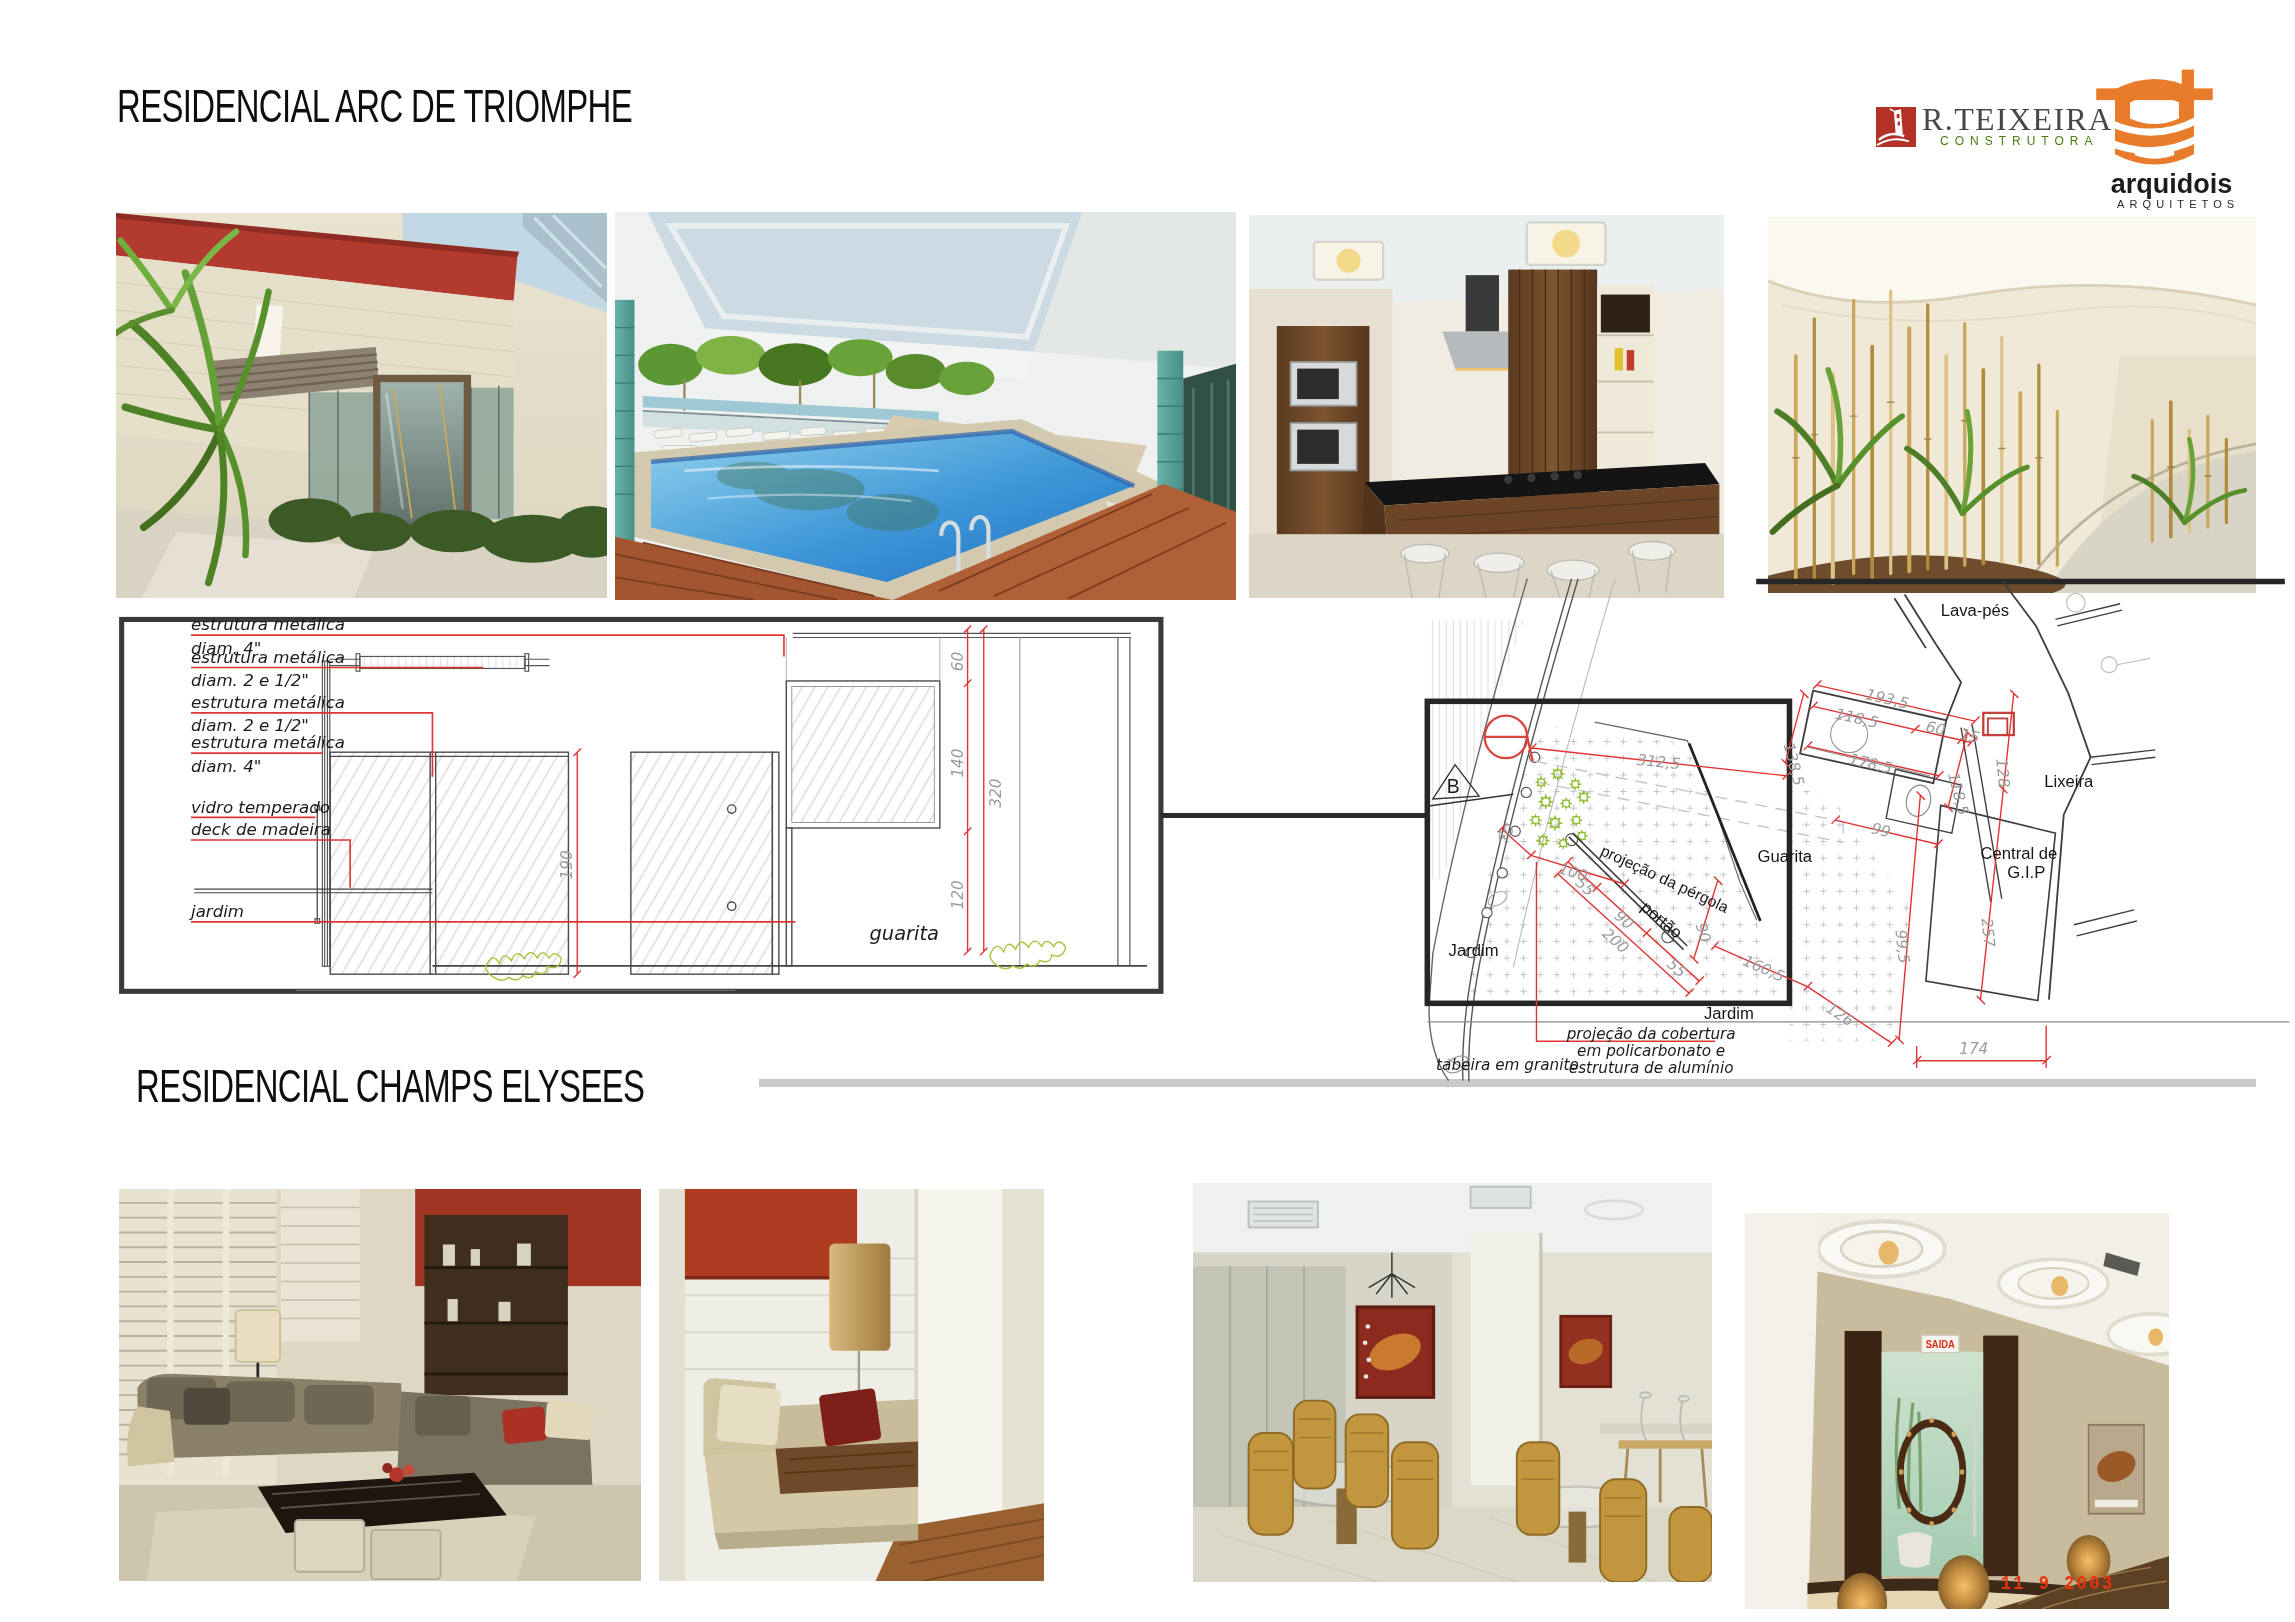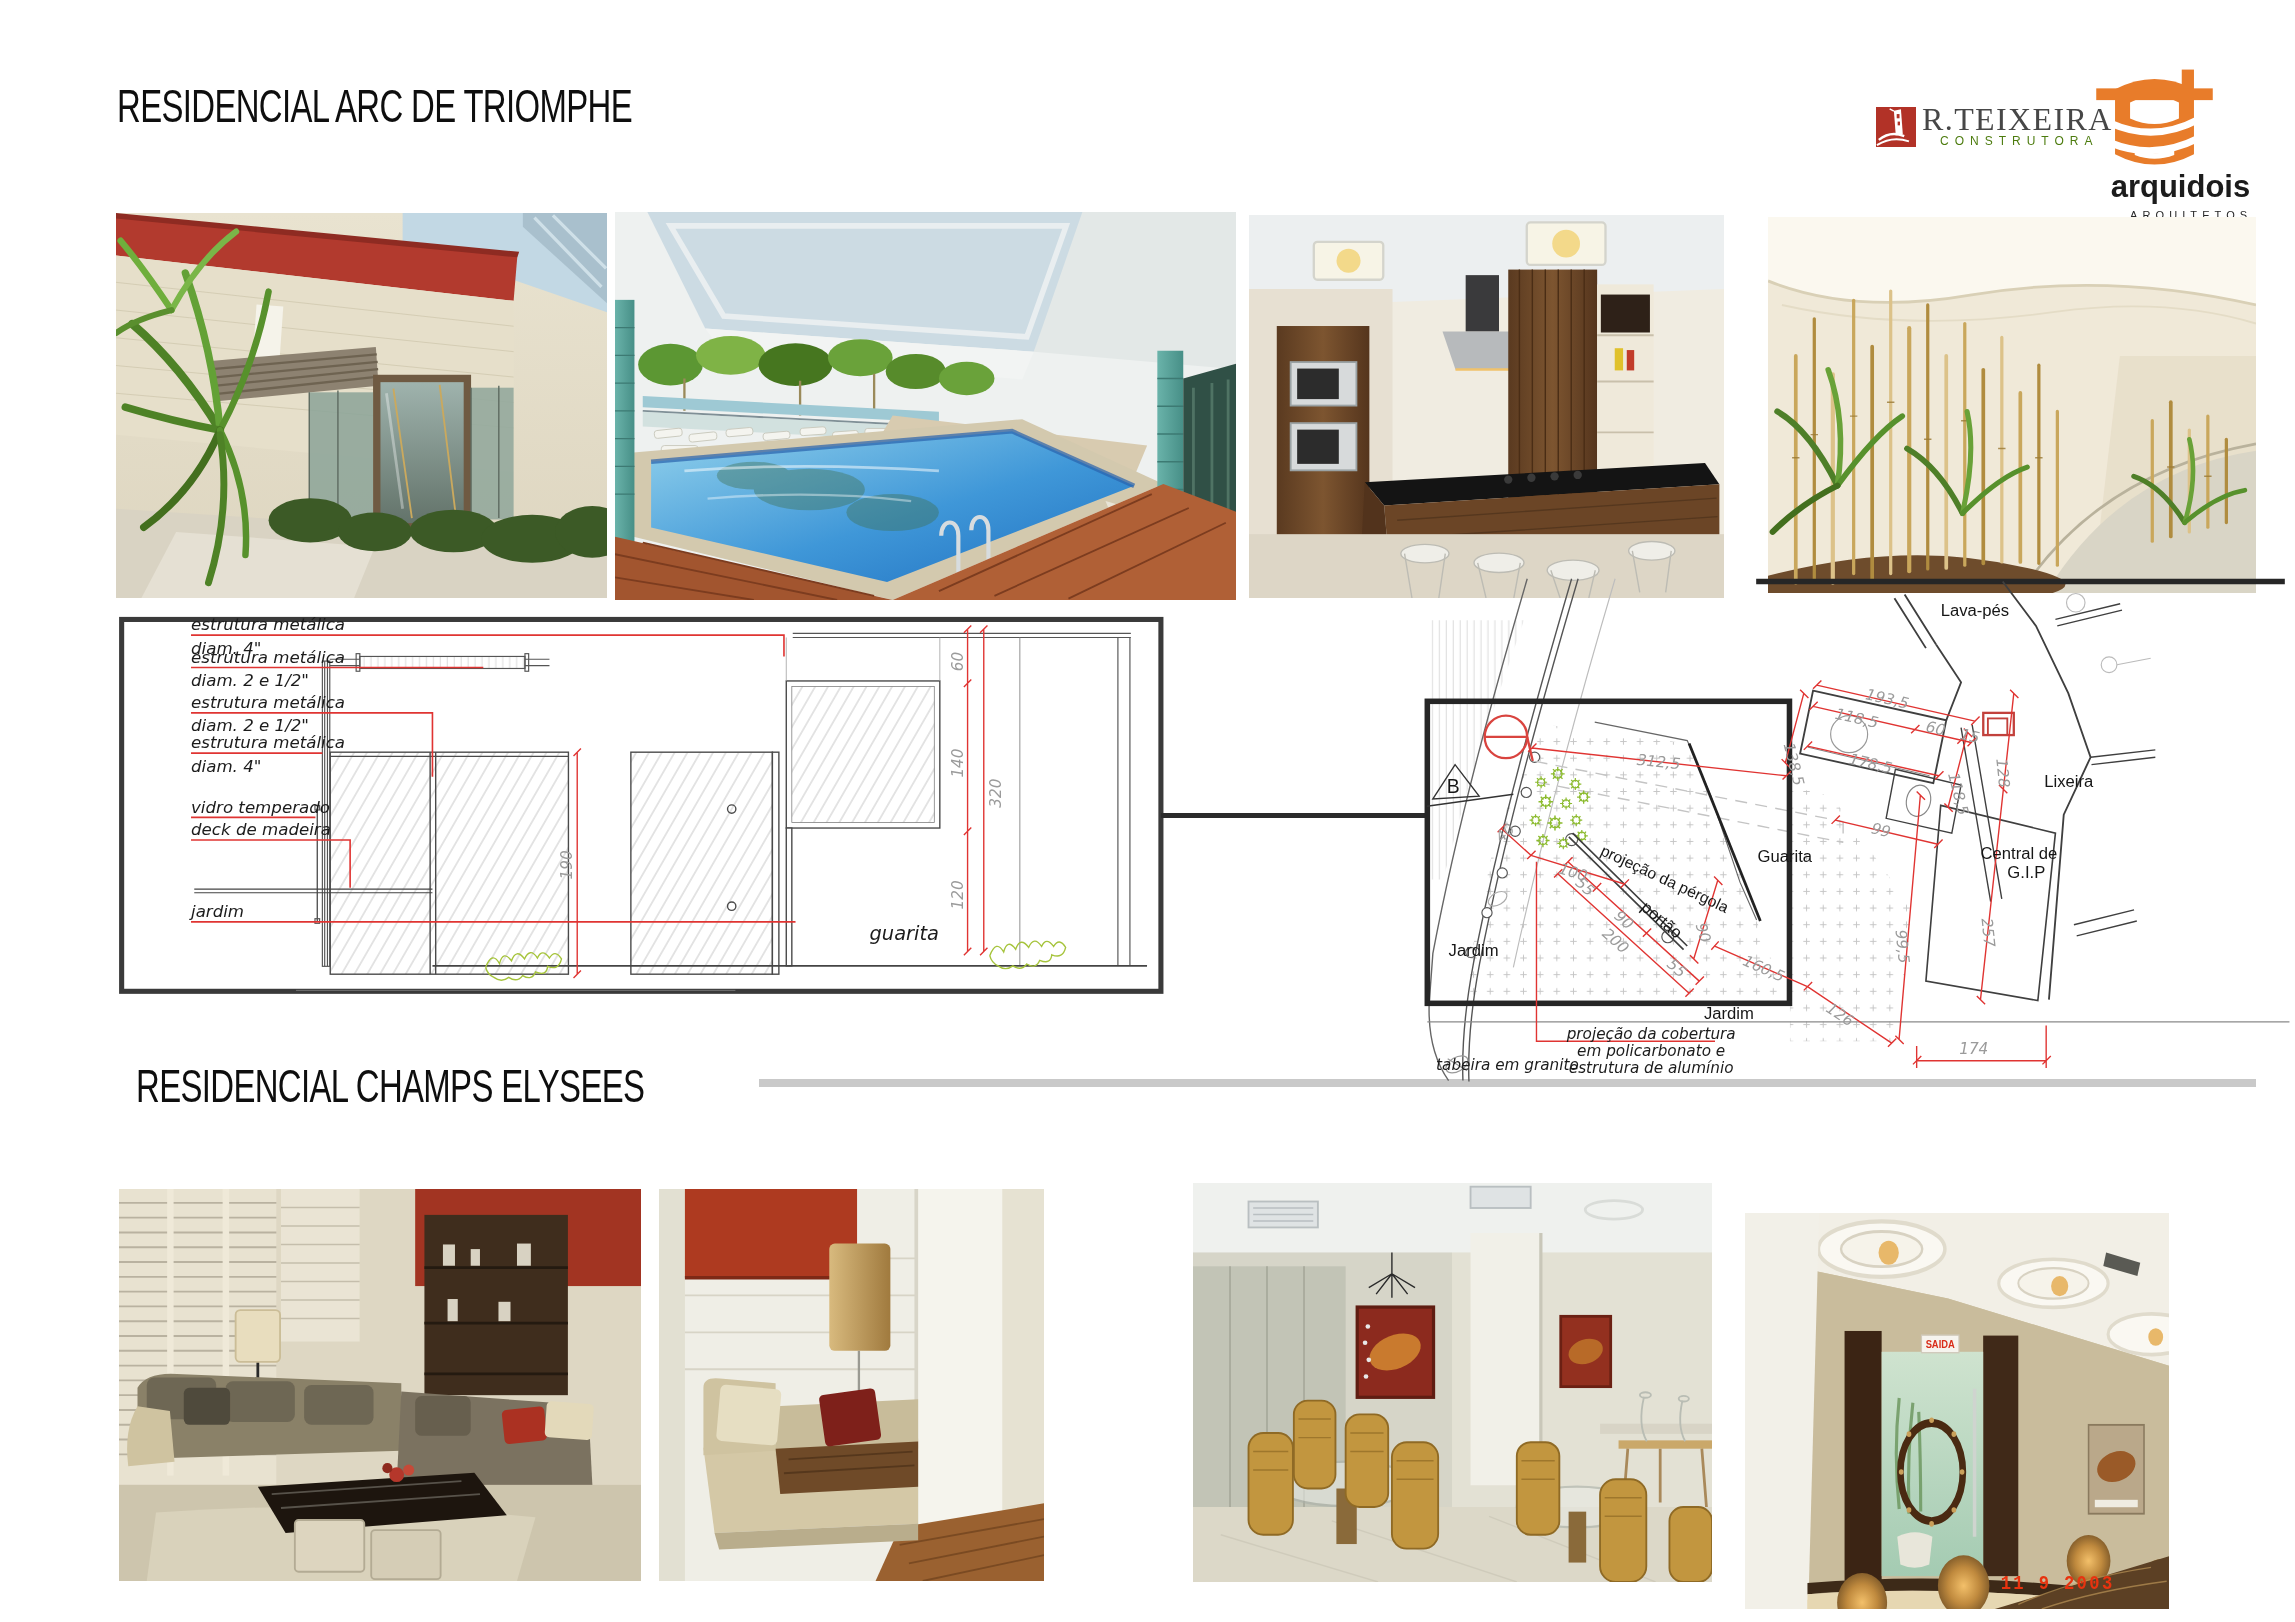--- a/index.html
+++ b/index.html
@@ -10,22 +10,22 @@
   .rule{position:absolute;background:#c9c9c9;}
   .photo{position:absolute;overflow:hidden;}
   .photo svg{display:block;width:100%;height:100%;}
   
   .rtx{position:absolute;left:1876px;top:105px;width:217px;height:51px;}
   .rtx-sq{position:absolute;left:0;top:1.9px;width:40px;height:40px;}
   .rtx-name{position:absolute;left:46px;top:-3.7px;font-family:"Liberation Serif",serif;
             font-size:32px;color:#474747;letter-spacing:1.4px;}
   .rtx-sub{position:absolute;left:64px;top:29px;font-size:12px;letter-spacing:6px;color:#4d7c0f;}
   .arq{position:absolute;left:2095px;top:63px;width:167px;height:143px;}
-  .arq-name{position:absolute;left:15.7px;top:106px;font-size:31px;font-weight:700;color:#1c1c1c;letter-spacing:0px;}
-  .arq-sub{position:absolute;left:35px;top:135px;font-size:11px;letter-spacing:5.1px;color:#262626;margin-top:11px;}
+  .arq-name{position:absolute;left:15.7px;top:106px;font-size:27px;font-weight:700;color:#1c1c1c;letter-spacing:0px;}
+  .arq-sub{position:absolute;left:22px;top:135px;font-size:11px;letter-spacing:5.1px;color:#262626;}
   
   text{user-select:none;}
   .ht{font:italic 36px "DejaVu Sans",sans-serif;fill:#1c1c1c;}
   .hd{font:italic 33px "DejaVu Sans",sans-serif;fill:#9b9b9b;}
   .pl{font:36px "Liberation Sans",sans-serif;fill:#161616;}
   .plB{font:42px "Liberation Sans",sans-serif;fill:#161616;}
 </style>
 </head>
 <body>
 

